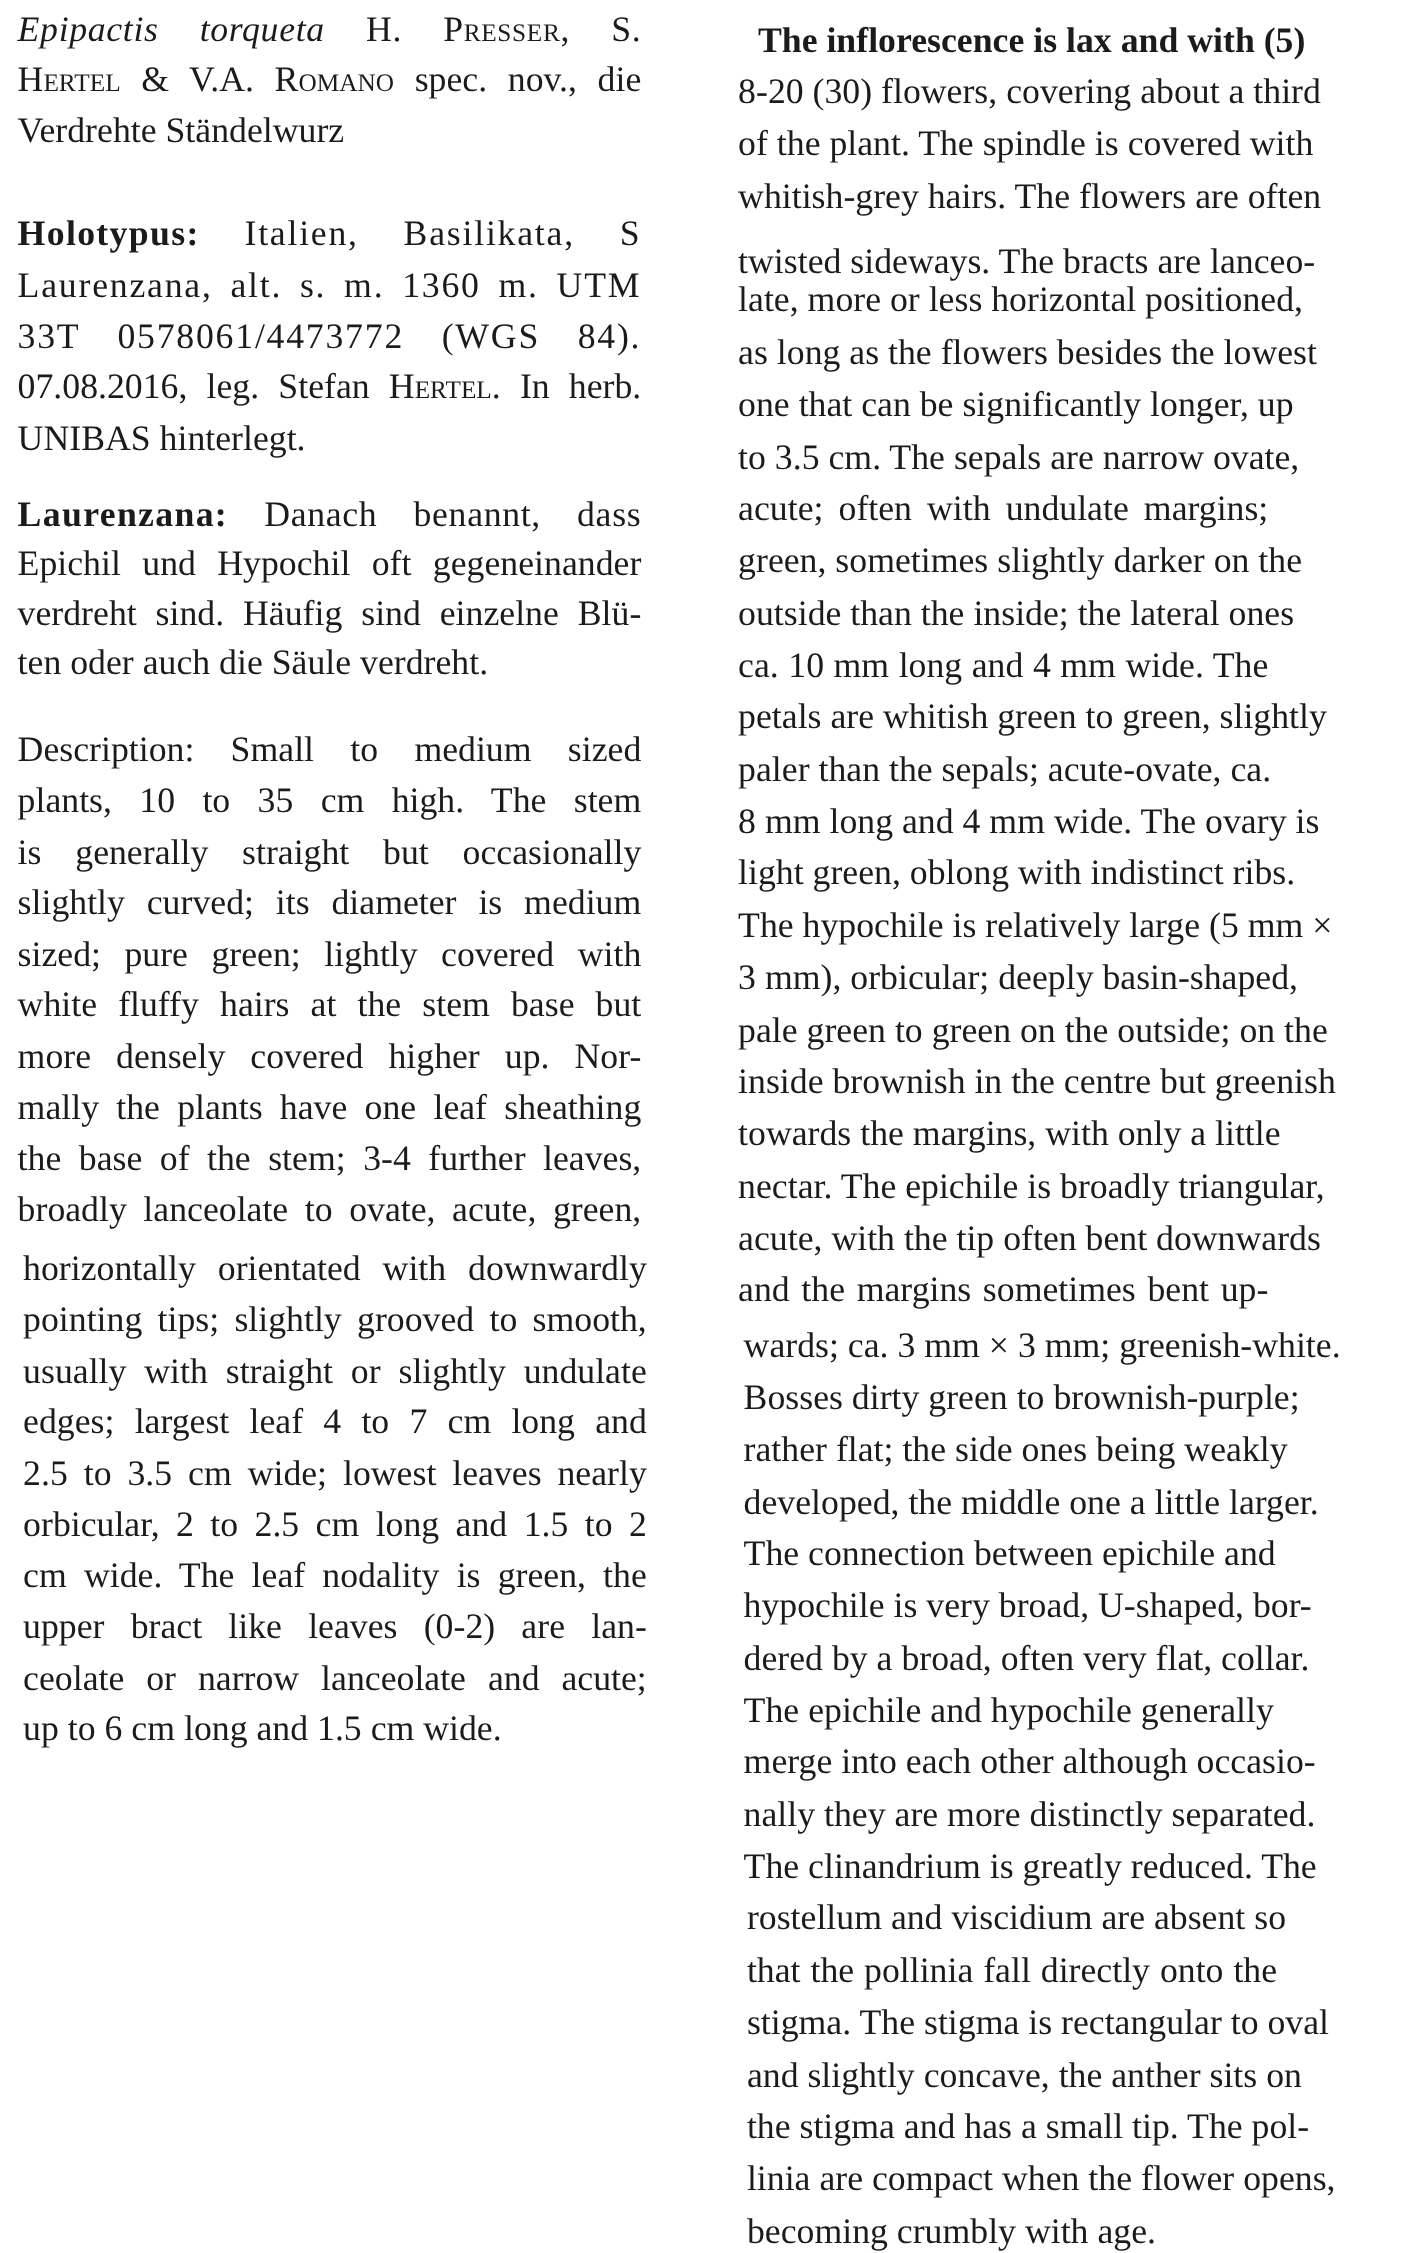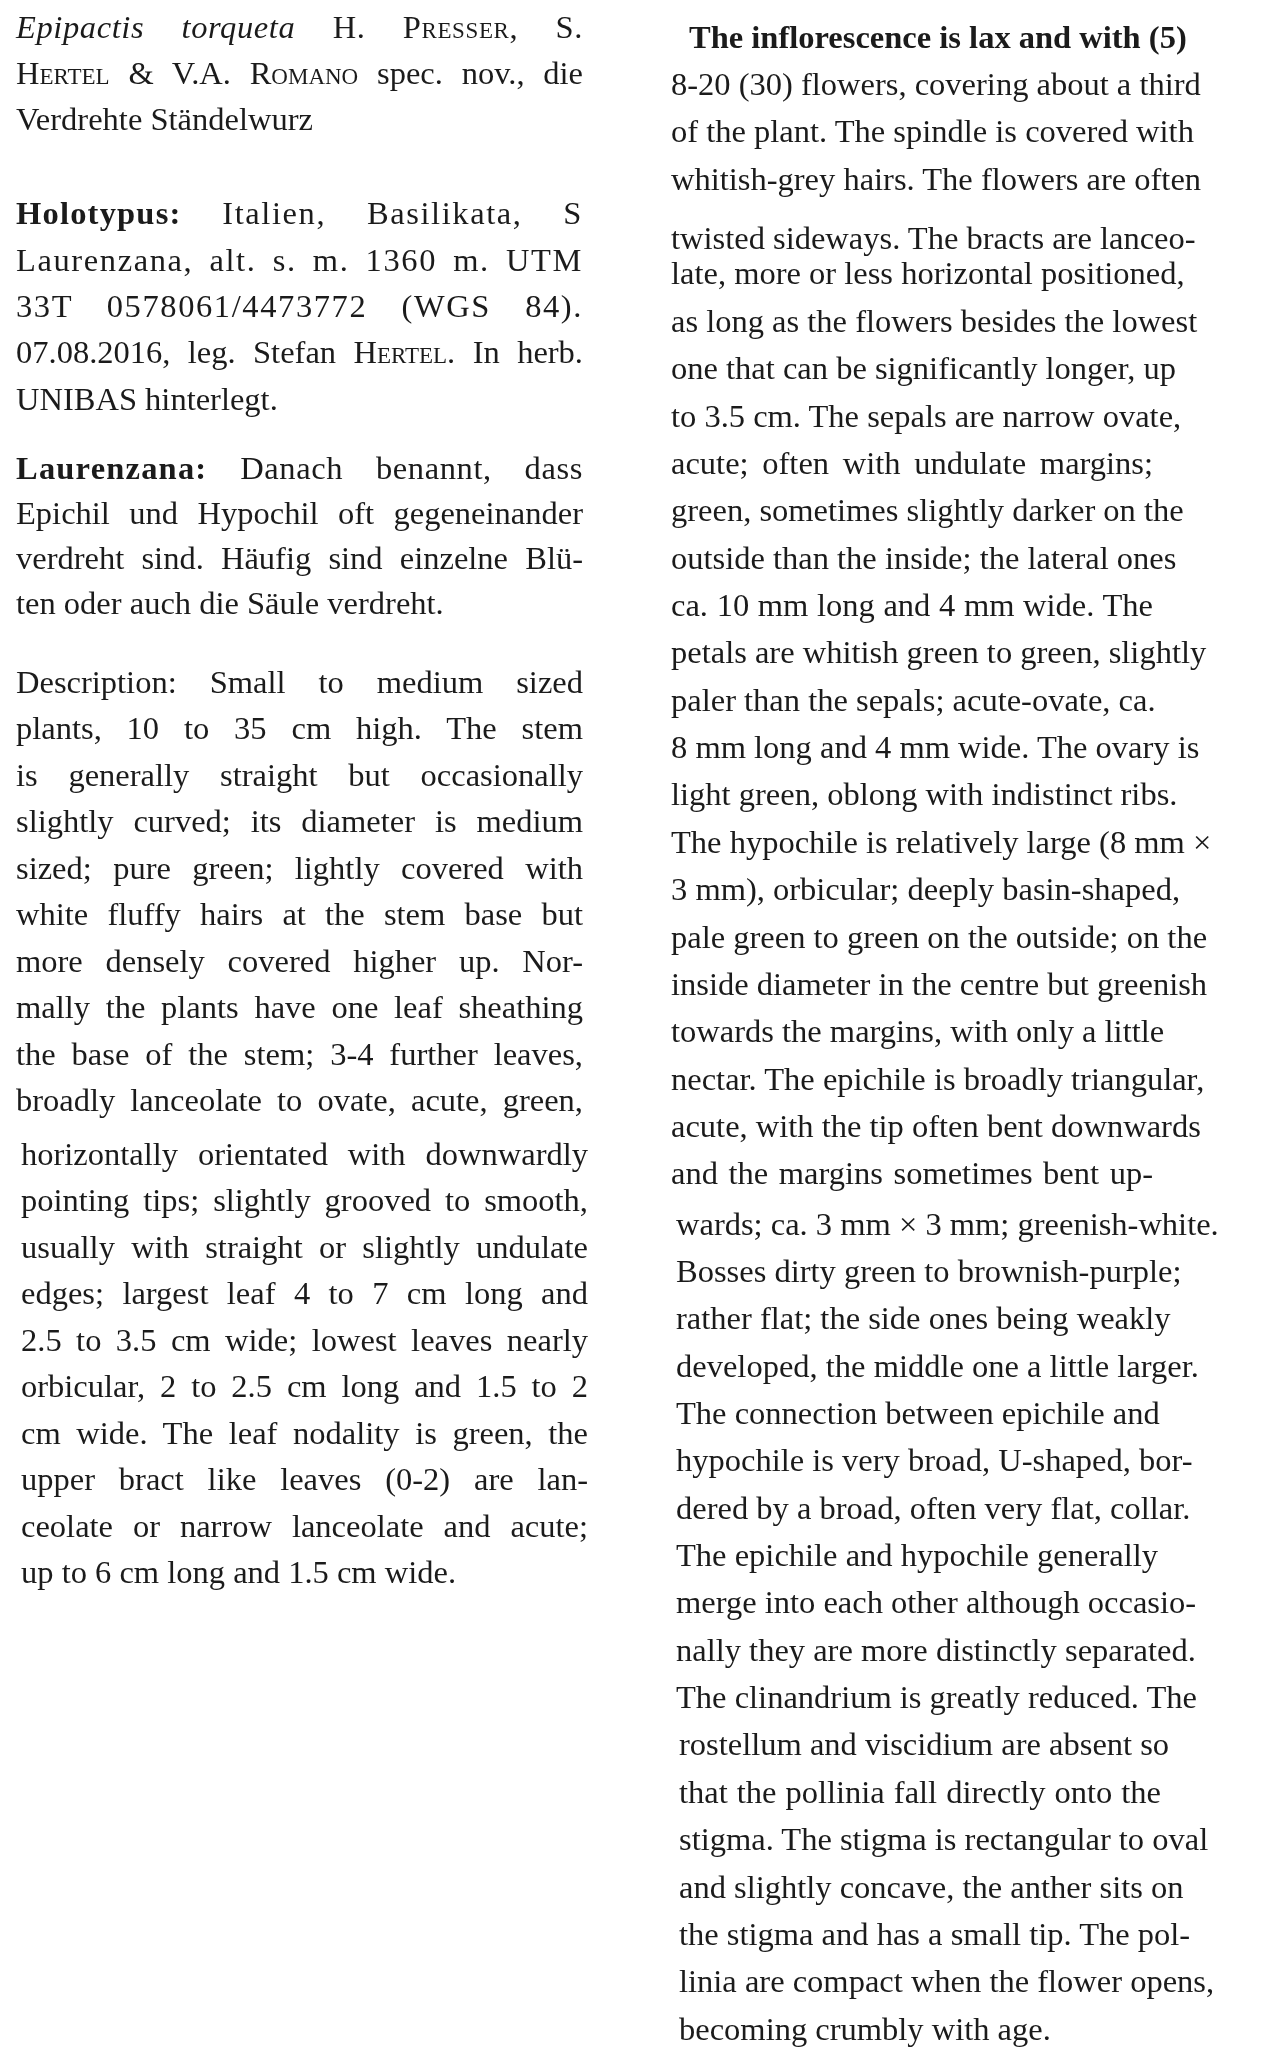--- a/index.html
+++ b/index.html
@@ -106,24 +106,24 @@
   <div class="ln" style="top:345px">one that can be significantly longer, up</div>
   <div class="ln" style="top:393px">to 3.5 cm. The sepals are narrow ovate,</div>
   <div class="ln" style="top:440px">acute; often with undulate margins;</div>
   <div class="ln" style="top:487px">green, sometimes slightly darker on the</div>
   <div class="ln" style="top:535px">outside than the inside; the lateral ones</div>
   <div class="ln" style="top:582px">ca. 10 mm long and 4 mm wide. The</div>
   <div class="ln" style="top:629px">petals are whitish green to green, slightly</div>
   <div class="ln" style="top:677px">paler than the sepals; acute-ovate, ca.</div>
   <div class="ln" style="top:724px">8 mm long and 4 mm wide. The ovary is</div>
   <div class="ln" style="top:771px">light green, oblong with indistinct ribs.</div>
-  <div class="ln" style="top:819px">The hypochile is relatively large (8 mm ×</div>
+  <div class="ln" style="top:819px">The hypochile is relatively large (5 mm ×</div>
   <div class="ln" style="top:866px">3 mm), orbicular; deeply basin-shaped,</div>
   <div class="ln" style="top:914px">pale green to green on the outside; on the</div>
-  <div class="ln" style="top:961px">inside diameter in the centre but greenish</div>
+  <div class="ln" style="top:961px">inside brownish in the centre but greenish</div>
   <div class="ln" style="top:1008px">towards the margins, with only a little</div>
   <div class="ln" style="top:1056px">nectar. The epichile is broadly triangular,</div>
   <div class="ln" style="top:1103px">acute, with the tip often bent downwards</div>
   <div class="ln" style="top:1150px">and the margins sometimes bent up-</div>
   <div class="ln shift" style="top:1201px">wards; ca. 3 mm × 3 mm; greenish-white.</div>
   <div class="ln shift" style="top:1248px">Bosses dirty green to brownish-purple;</div>
   <div class="ln shift" style="top:1295px">rather flat; the side ones being weakly</div>
   <div class="ln shift" style="top:1343px">developed, the middle one a little larger.</div>
   <div class="ln shift" style="top:1390px">The connection between epichile and</div>
   <div class="ln shift" style="top:1437px">hypochile is very broad, U-shaped, bor-</div>

